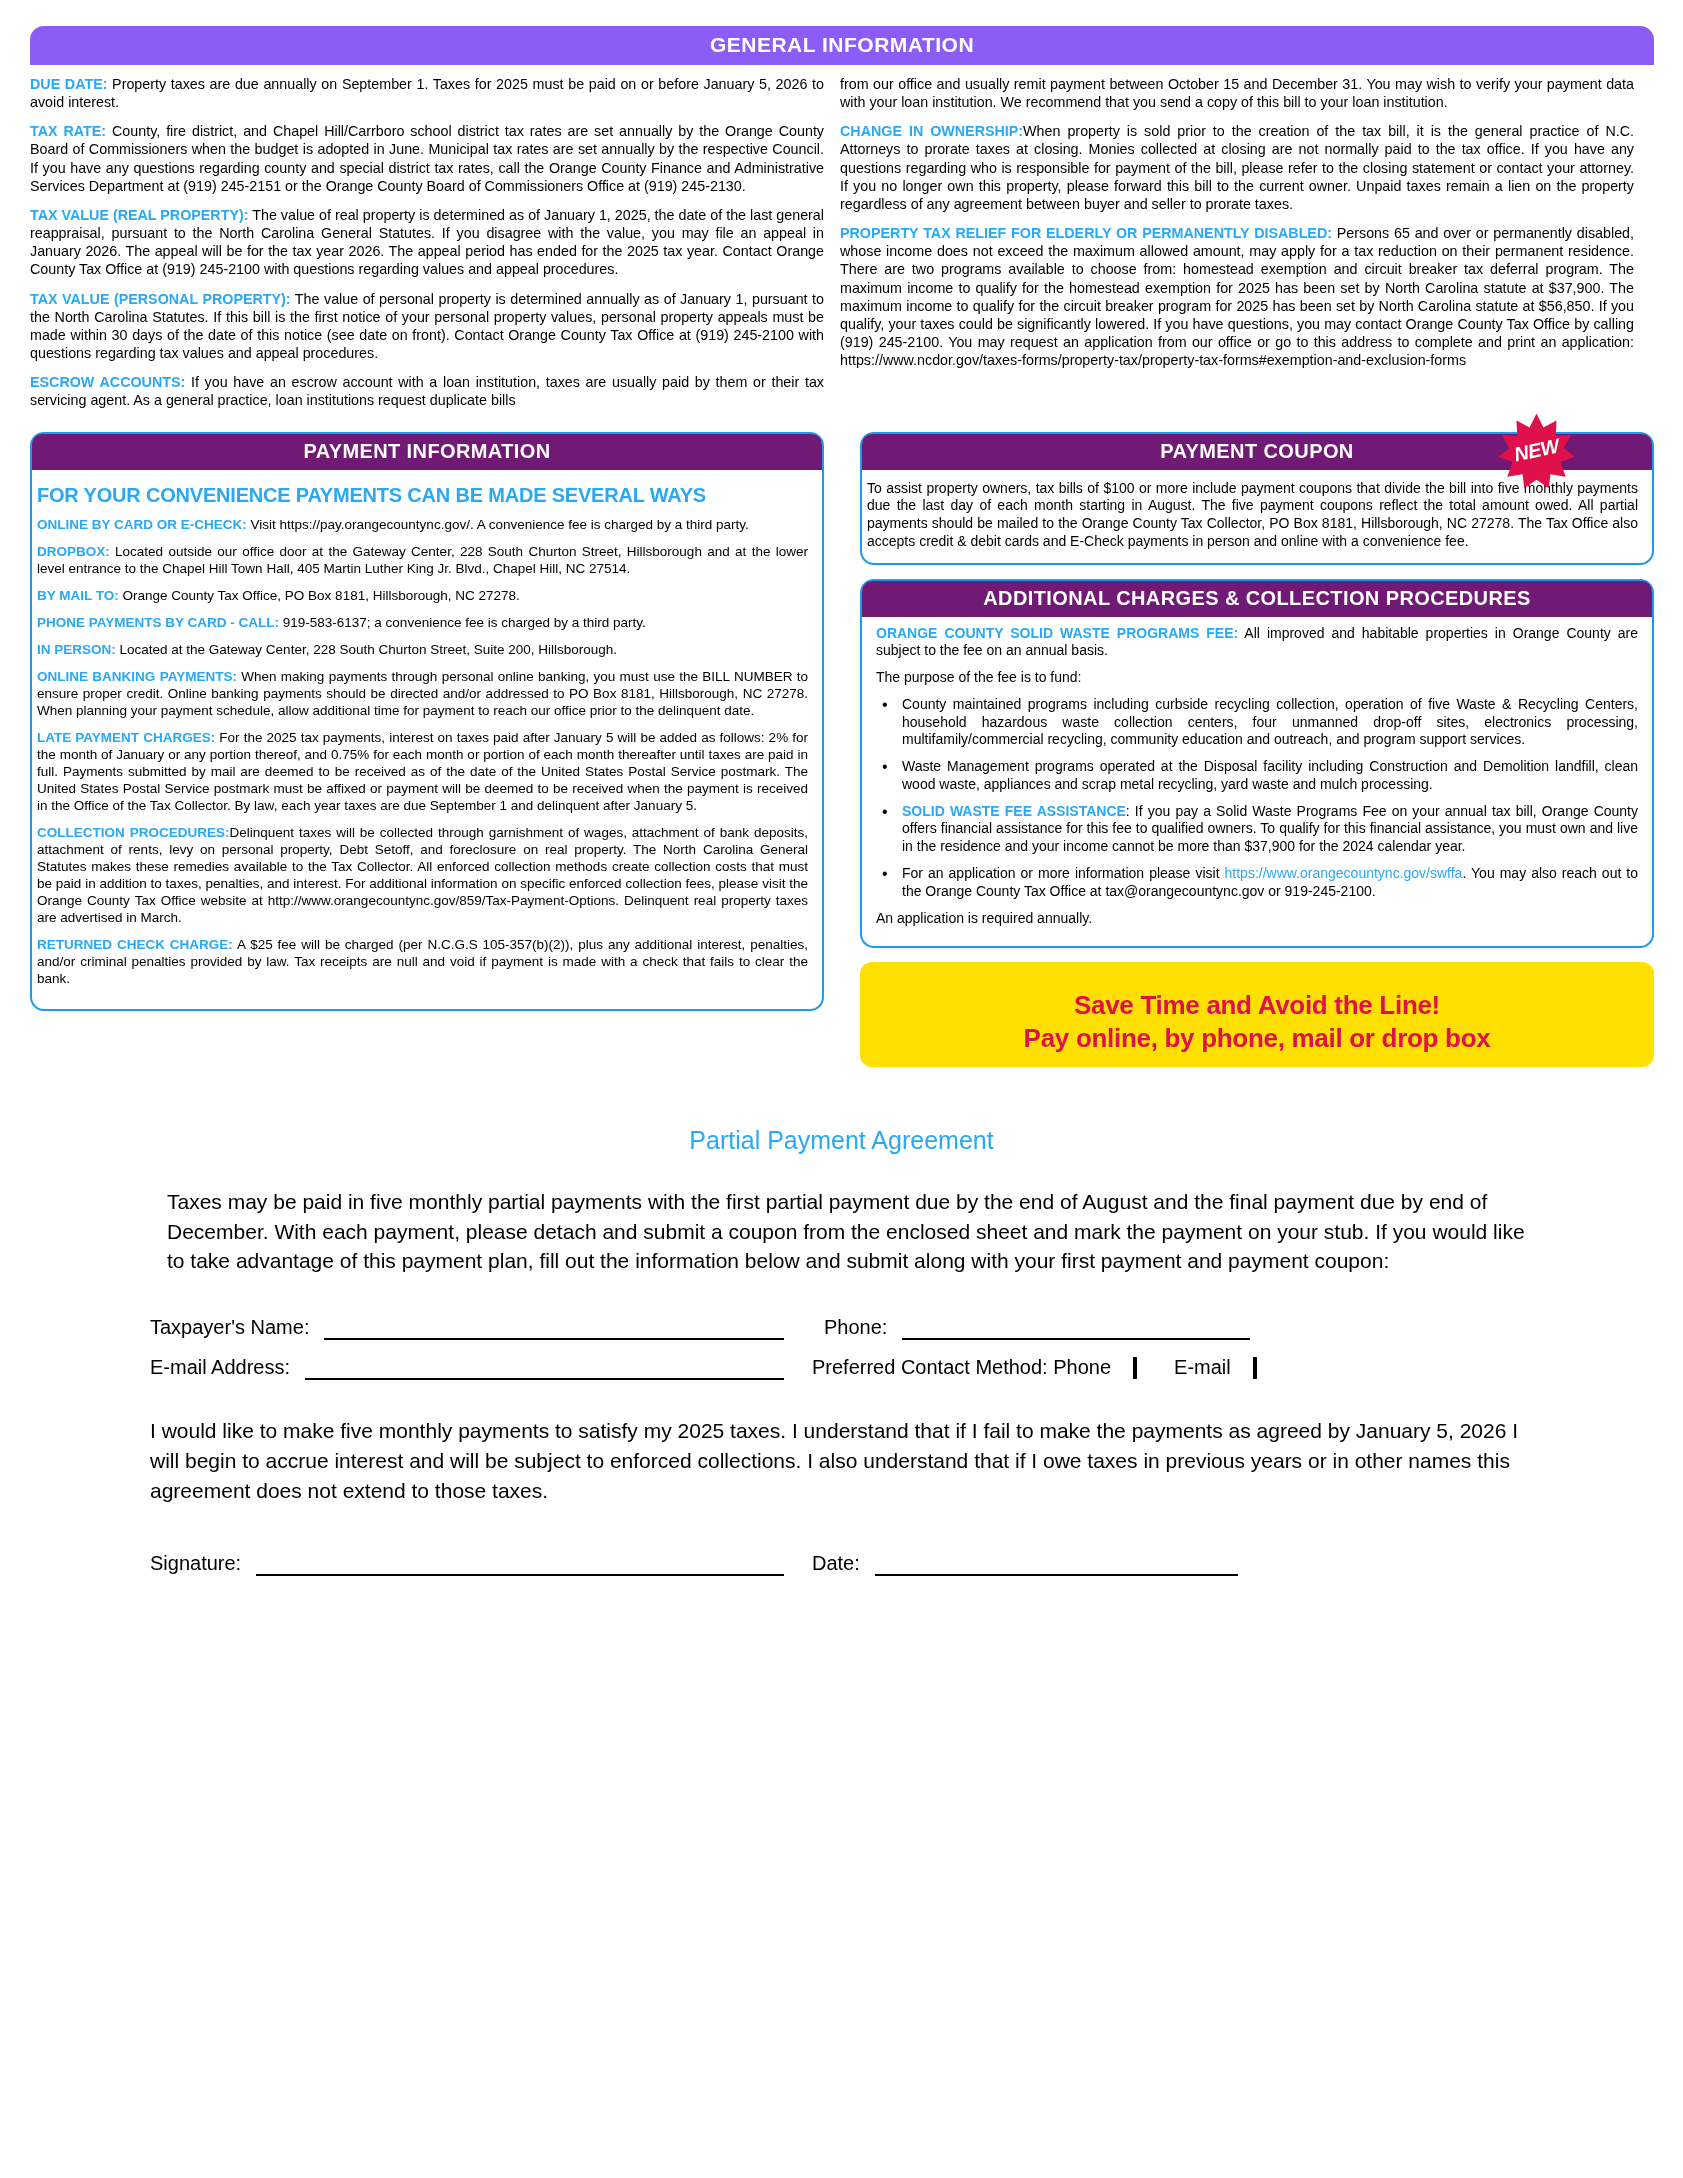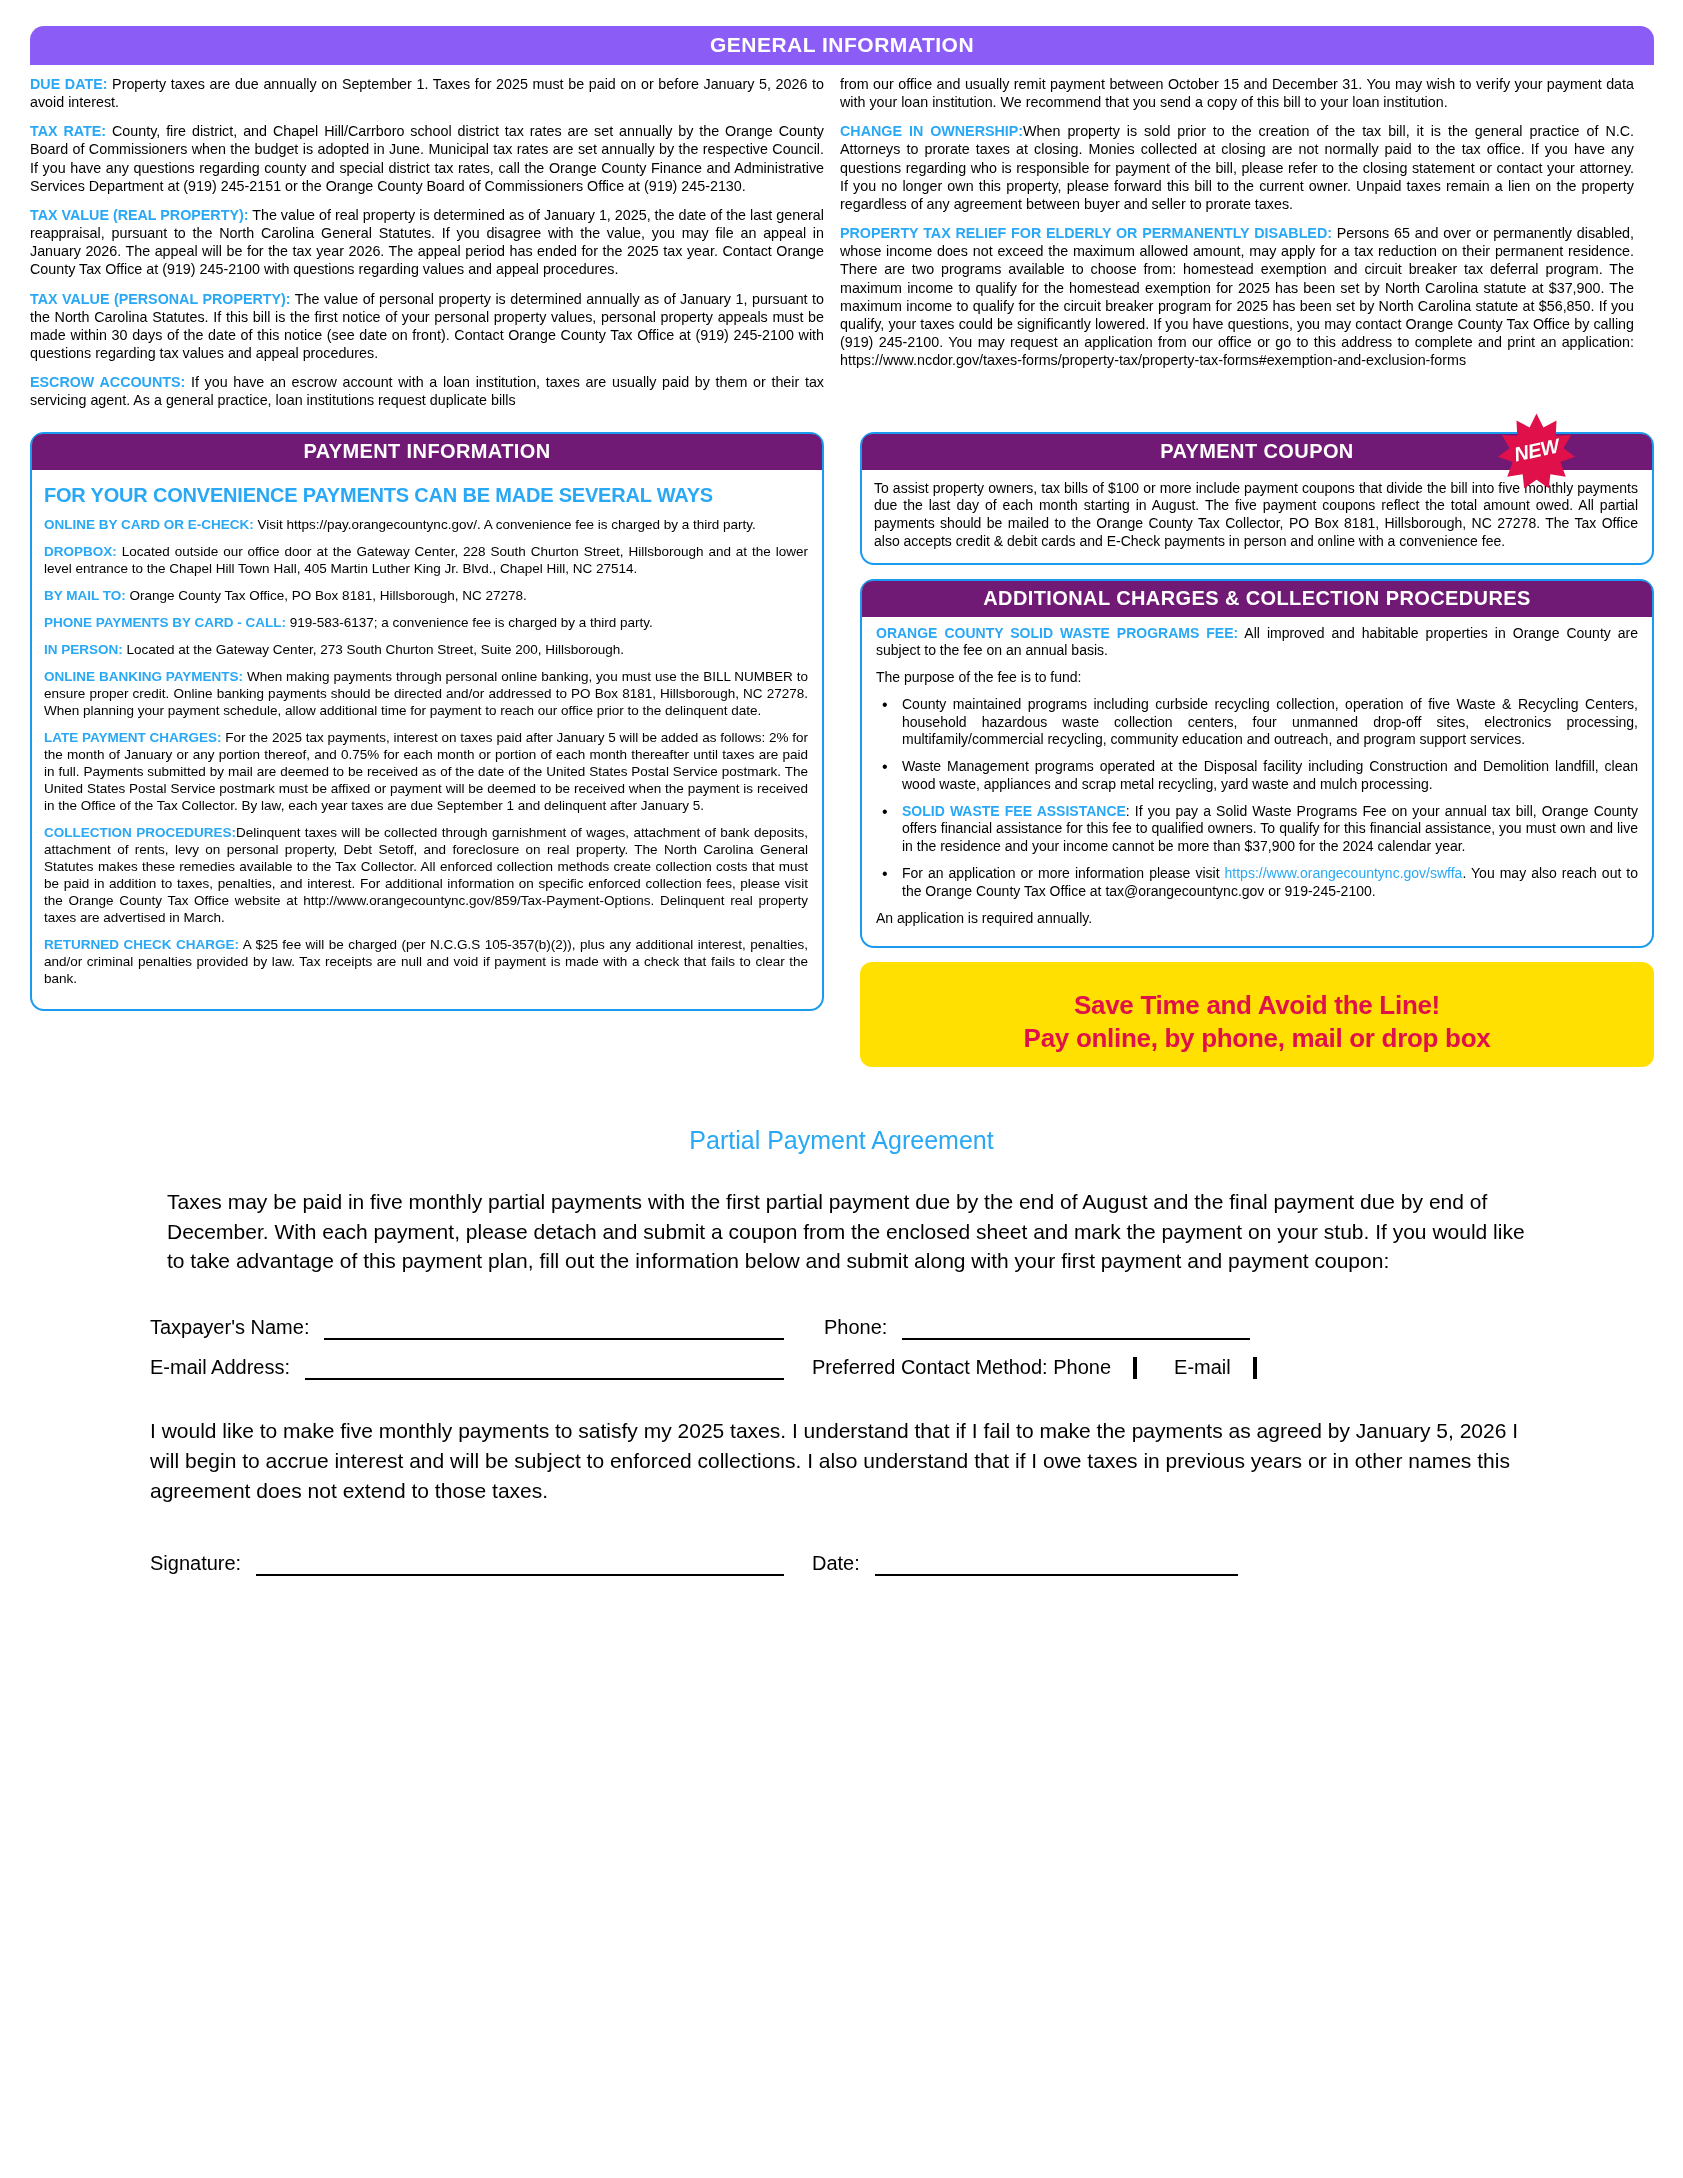--- a/index.html
+++ b/index.html
@@ -30,21 +30,21 @@
   .panel-head {
     background: #701a75;
     color: #fff;
     font-weight: bold;
     text-align: center;
     letter-spacing: 0.4px;
     border-radius: 10px 10px 0 0;
     padding: 6px 0 7px 0;
     font-size: 20px;
   }
-  .panel-body { padding: 10px 14px 12px 12px; }
+  .panel-body { padding: 10px 14px 12px 5px; }
 
   
   .gen-info-head {
     background: #8b5cf6;
     color: #fff;
     font-weight: bold;
     text-align: center;
     font-size: 21px;
     letter-spacing: 0.5px;
     padding: 7px 0 8px 0;
@@ -226,21 +226,21 @@
     <div class="mid-left">
       <div class="panel pi">
         <div class="panel-head">PAYMENT INFORMATION</div>
         <div class="panel-body">
           <div class="pay-info-sub">FOR YOUR CONVENIENCE PAYMENTS CAN BE MADE SEVERAL WAYS</div>
 
           <p class="t"><span class="lbl">ONLINE BY CARD OR E-CHECK:</span><span> Visit https://pay.orangecountync.gov/. A convenience fee is charged by a third party.</span></p>
           <p class="t"><span class="lbl">DROPBOX:</span><span> Located outside our office door at the Gateway Center, 228 South Churton Street, Hillsborough and at the lower level entrance to the Chapel Hill Town Hall, 405 Martin Luther King Jr. Blvd., Chapel Hill, NC 27514.</span></p>
           <p class="t"><span class="lbl">BY MAIL TO:</span><span> Orange County Tax Office, PO Box 8181, Hillsborough, NC 27278.</span></p>
           <p class="t"><span class="lbl">PHONE PAYMENTS BY CARD - CALL:</span><span>  919-583-6137; a convenience fee is charged by a third party.</span></p>
-          <p class="t"><span class="lbl">IN PERSON:</span><span> Located at the Gateway Center, 273 South Churton Street, Suite 200, Hillsborough.</span></p>
+          <p class="t"><span class="lbl">IN PERSON:</span><span> Located at the Gateway Center, 228 South Churton Street, Suite 200, Hillsborough.</span></p>
           <p class="t"><span class="lbl">ONLINE BANKING PAYMENTS:</span><span> When making payments through personal online banking, you must use the BILL NUMBER to ensure proper credit. Online banking payments should be directed and/or addressed to PO Box 8181, Hillsborough, NC 27278. When planning your payment schedule, allow additional time for payment to reach our office prior to the delinquent date.</span></p>
           <p class="t"><span class="lbl">LATE PAYMENT CHARGES:</span><span> For the 2025 tax payments, interest on taxes paid after January 5 will be added as follows: 2% for the month of January or any portion thereof, and 0.75% for each month or portion of each month thereafter until taxes are paid in full. Payments submitted by mail are deemed to be received as of the date of the United States Postal Service postmark. The United States Postal Service postmark must be affixed or payment will be deemed to be received when the payment is received in the Office of the Tax Collector. By law, each year taxes are due September 1 and delinquent after January 5.</span></p>
           <p class="t"><span class="lbl">COLLECTION PROCEDURES:</span><span>Delinquent taxes will be collected through garnishment of wages, attachment of bank deposits, attachment of rents, levy on personal property, Debt Setoff, and foreclosure on real property. The North Carolina General Statutes makes these remedies available to the Tax Collector. All enforced collection methods create collection costs that must be paid in addition to taxes, penalties, and interest. For additional information on specific enforced collection fees, please visit the Orange County Tax Office website at http://www.orangecountync.gov/859/Tax-Payment-Options. Delinquent real property taxes are advertised in March.</span></p>
           <p class="t"><span class="lbl">RETURNED CHECK CHARGE:</span><span> A $25 fee will be charged (per N.C.G.S 105-357(b)(2)), plus any additional interest, penalties, and/or criminal penalties provided by law. Tax receipts are null and void if payment is made with a check that fails to clear the bank.</span></p>
         </div>
       </div>
     </div>
 
     <div class="mid-right">
 

